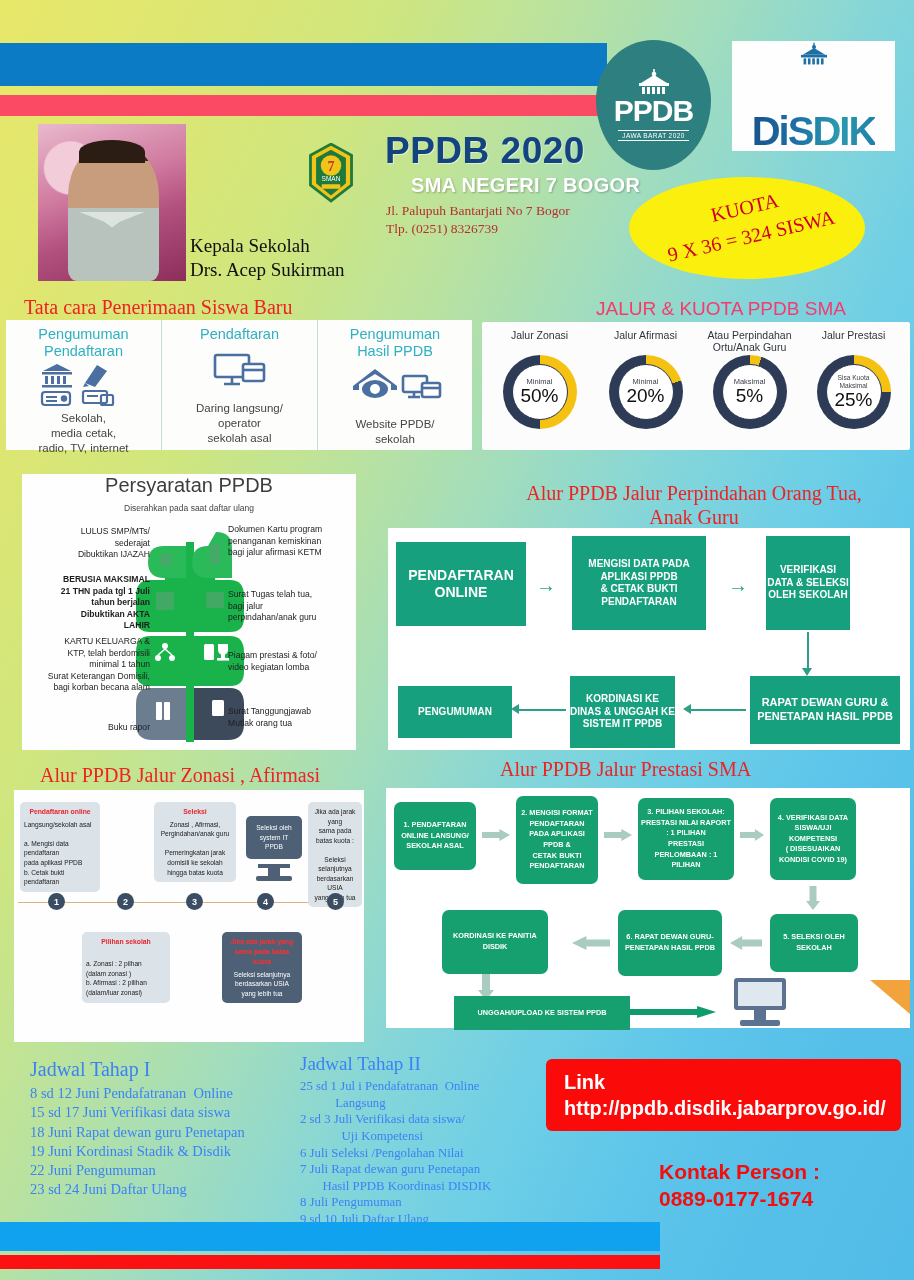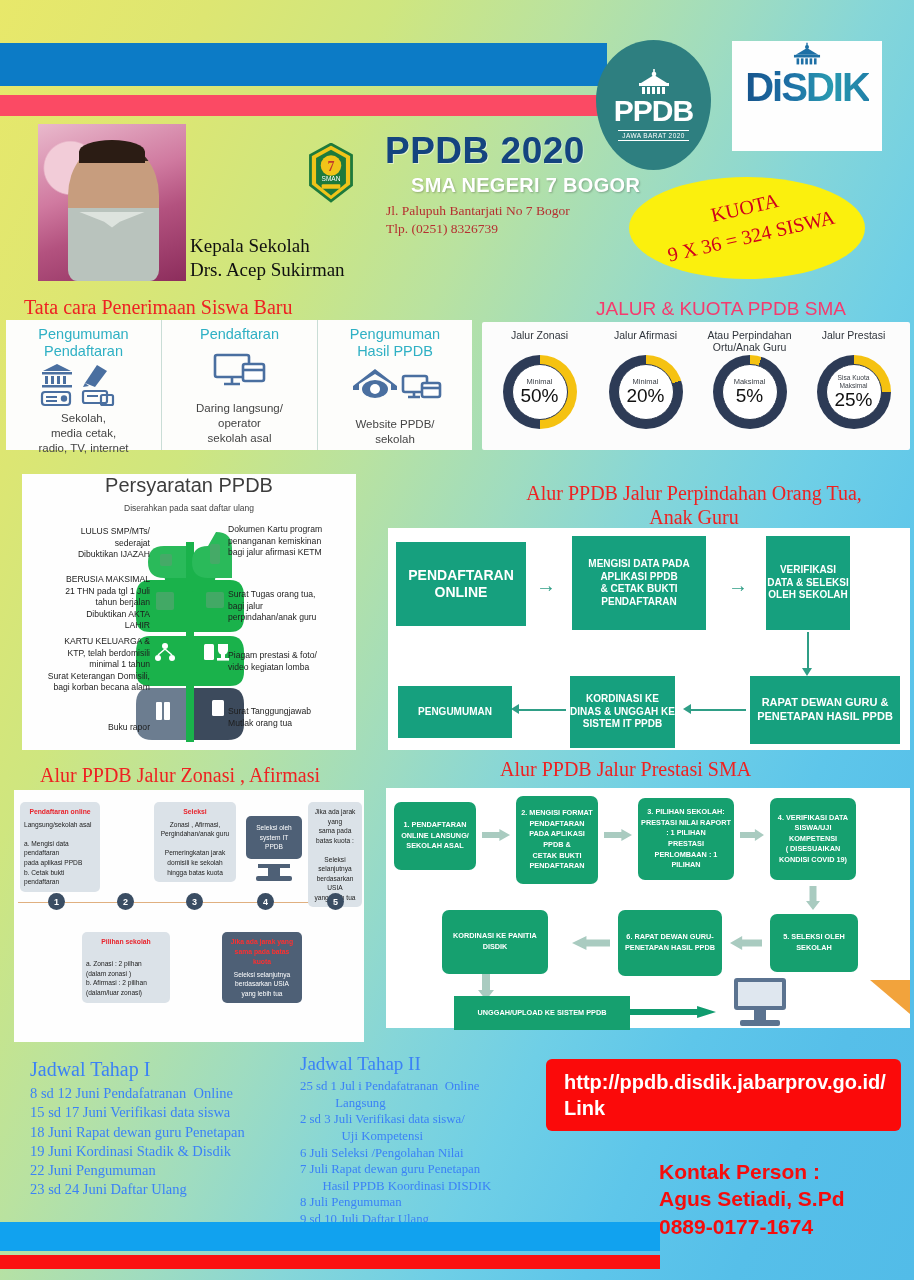--- a/index.html
+++ b/index.html
@@ -56,22 +56,22 @@
      font-size:13.5px; color:#b53030; line-height:1.35; }
 
   .ppdb-logo { position:absolute; left:596px; top:40px; width:115px; height:130px;
      background:#2e7f80; border-radius:50% 50% 50% 50% / 46% 46% 54% 54%;
      display:flex; flex-direction:column; align-items:center; justify-content:center; }
   .ppdb-logo .gedung { width:46px; height:26px; margin-bottom:1px; }
   .ppdb-logo .word { color:#fff; font-weight:bold; font-size:30px; letter-spacing:-1px; line-height:1; }
   .ppdb-logo .sub { margin-top:4px; font-size:6.5px; color:#fff; letter-spacing:.4px;
      border-top:1px solid #fff; border-bottom:1px solid #fff; padding:1px 4px; }
 
-  .disdik-box { position:absolute; left:732px; top:41px; width:150px; height:110px;
-     background:#fefefe; display:flex; align-items:center; justify-content:flex-start; flex-direction:column; }
+  .disdik-box { position:absolute; left:732px; top:41px; width:163px; height:110px;
+     background:#fefefe; display:flex; align-items:center; justify-content:space-between; flex-direction:column; }
   .disdik-word { font-weight:bold; font-size:40px; letter-spacing:-2px; line-height:1;
      background:linear-gradient(90deg,#17548c 0%, #1d6fa5 35%, #2a9ab0 70%, #1f7fa8 100%);
      -webkit-background-clip:text; background-clip:text; color:transparent; }
 
   .kuota-oval { position:absolute; left:629px; top:177px; width:236px; height:102px;
      background:#fbf00d; border-radius:50%; }
   .kuota-text { position:absolute; left:650px; top:193px; width:196px; text-align:center;
      transform:rotate(-13deg); color:#d0021b; font-family:"Liberation Serif", serif; font-size:20px;
      line-height:1.45; }
 
@@ -376,36 +376,36 @@
       <rect x="87" y="136" width="12" height="2.6"></rect>
       <rect x="26" y="180" width="6" height="18" rx="1"></rect>
         <rect x="34" y="180" width="6" height="18" rx="1"></rect>
       <rect x="82" y="178" width="12" height="16" rx="1.5"></rect>
     </g>
   </svg>
 
   <div class="pers-l" style="top:52px;" style2=""><span style="white-space:pre-line;">LULUS SMP/MTs/
 sederajat
 Dibuktikan IJAZAH</span></div>
-  <div class="pers-l" style="top:100px;"><span style="white-space:pre-line;">BERUSIA MAKSIMAL
+  <div class="pers-l" style="top:100px;"><span style="white-space:pre-line;font-weight:bold;">BERUSIA MAKSIMAL
 21 THN pada tgl 1 Juli
 tahun berjalan
 Dibuktikan AKTA
 LAHIR</span></div>
   <div class="pers-l" style="top:162px;"><span style="white-space:pre-line;">KARTU KELUARGA &amp;
 KTP, telah berdomisili
 minimal 1 tahun
 Surat Keterangan Domisili,
 bagi korban becana alam</span></div>
   <div class="pers-l" style="top:248px;"><span style="white-space:pre-line;">Buku rapor</span></div>
 
   <div class="pers-r" style="top:50px;"><span style="white-space:pre-line;">Dokumen Kartu program
 penanganan kemiskinan
 bagi jalur afirmasi KETM</span></div>
-  <div class="pers-r" style="top:115px;"><span style="white-space:pre-line;">Surat Tugas orang tua,
+  <div class="pers-r" style="top:115px;"><span style="white-space:pre-line;">Surat Tugas telah tua,
 bagi jalur
 perpindahan/anak guru</span></div>
   <div class="pers-r" style="top:176px;"><span style="white-space:pre-line;">Piagam prestasi &amp; foto/
 video kegiatan lomba</span></div>
   <div class="pers-r" style="top:232px;"><span style="white-space:pre-line;">Surat Tanggungjawab
 Mutlak orang tua</span></div>
 </div>
 
 <div class="sec-title" style="left:484px; top:482px; width:420px; text-align:center;">Alur PPDB Jalur Perpindahan Orang Tua,</div>
 <div class="sec-title" style="left:484px; top:506px; width:420px; text-align:center;">Anak Guru</div>
@@ -581,24 +581,23 @@
   <p style="white-space:pre">             Uji Kompetensi</p>
   <p style="white-space:pre">6 Juli Seleksi /Pengolahan Nilai</p>
   <p style="white-space:pre">7 Juli Rapat dewan guru Penetapan</p>
   <p style="white-space:pre">       Hasil PPDB Koordinasi DISDIK</p>
   <p style="white-space:pre">8 Juli Pengumuman</p>
   <p style="white-space:pre">9 sd 10 Juli Daftar Ulang</p>
   <p style="white-space:pre">13 Juli Thn Ajaran Baru</p>
 </div>
 
 <div class="link-box">
+  <div>Link</div>
   <div>http://ppdb.disdik.jabarprov.go.id/</div>
-  <div>Link</div>
 </div>
 
 <div class="kontak">
   <div>Kontak Person :</div>
-  <div>Agus Setiadi, S.Pd</div>
   <div>0889-0177-1674</div>
 </div>
 
 <div class="foot-blue"></div>
 <div class="foot-red"></div>
 
 </body></html>

